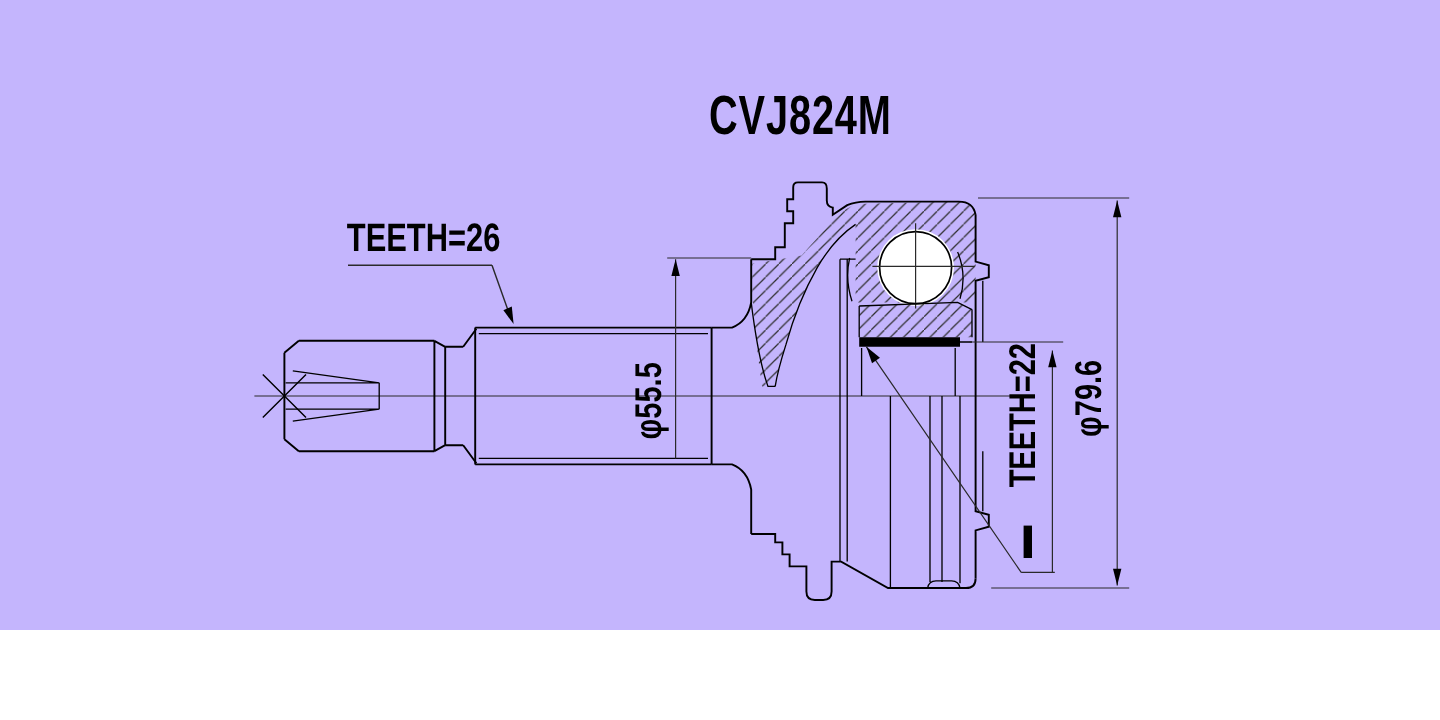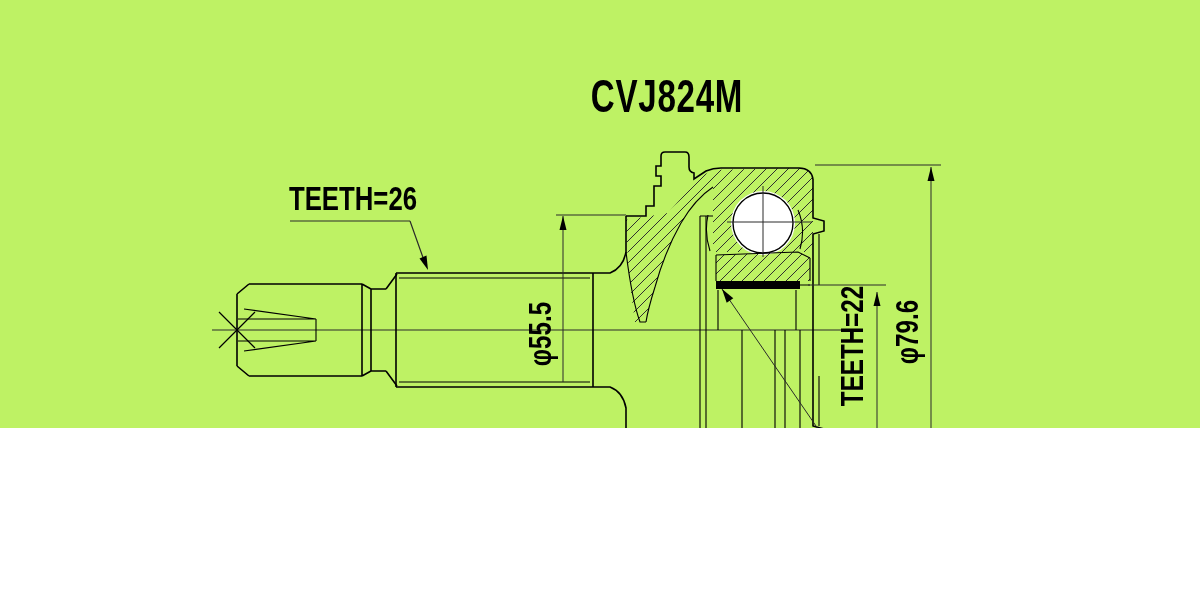--- a/index.html
+++ b/index.html
@@ -1,17 +1,17 @@
 <!DOCTYPE html>
 <html><head>
 <meta charset="utf-8">
 <style>
   html,body{margin:0;padding:0;background:#fff;}
   .stage{
-    position:relative;width:1200px;height:428px;background:#bef264;
+    position:relative;width:1200px;height:525px;background:#c4b5fd;
     font-family:"Liberation Sans", sans-serif;overflow:hidden;
   }
   .stage svg{position:absolute;left:0;top:0;}
   .ann{
     position:absolute;color:#000;font-weight:bold;white-space:nowrap;
     transform-origin:center center;line-height:1;
   }
   .title{
     font-size:46px;letter-spacing:1px;
     transform:translate(-50%,-50%) scaleX(0.72);

